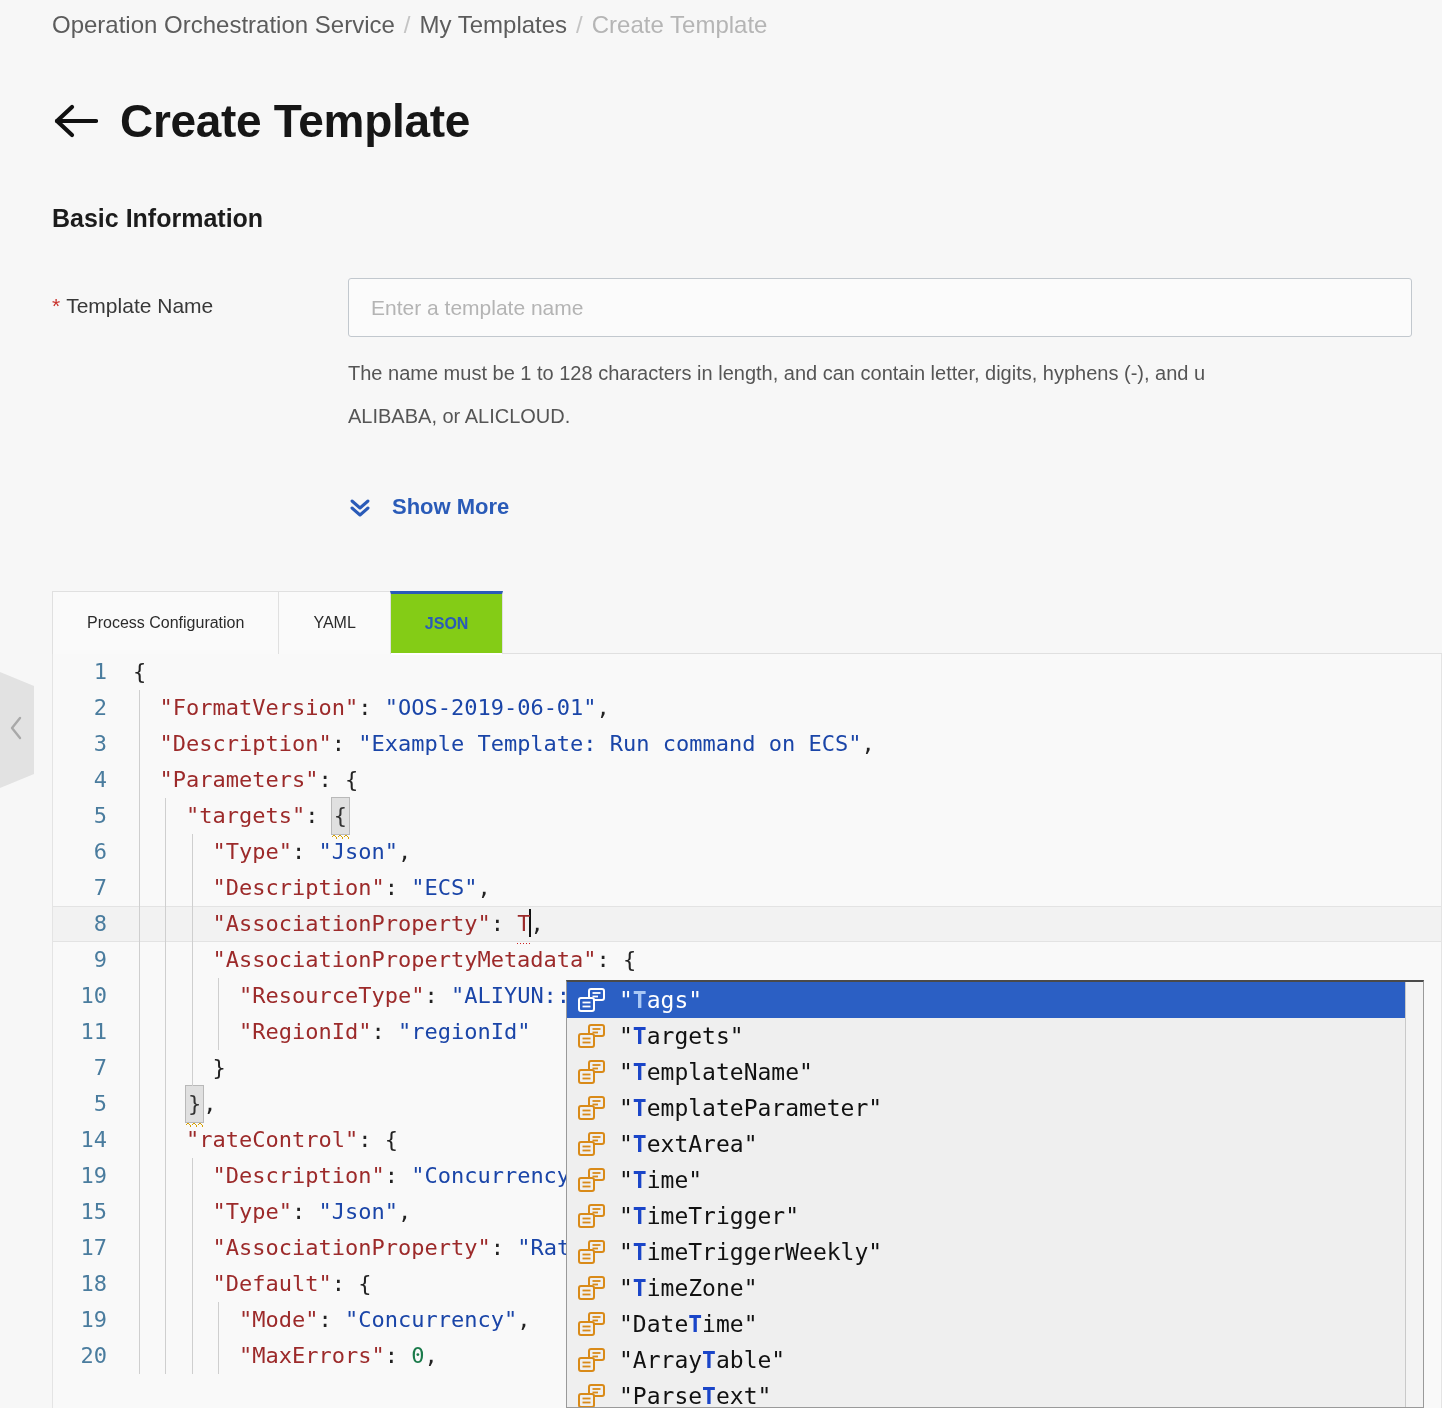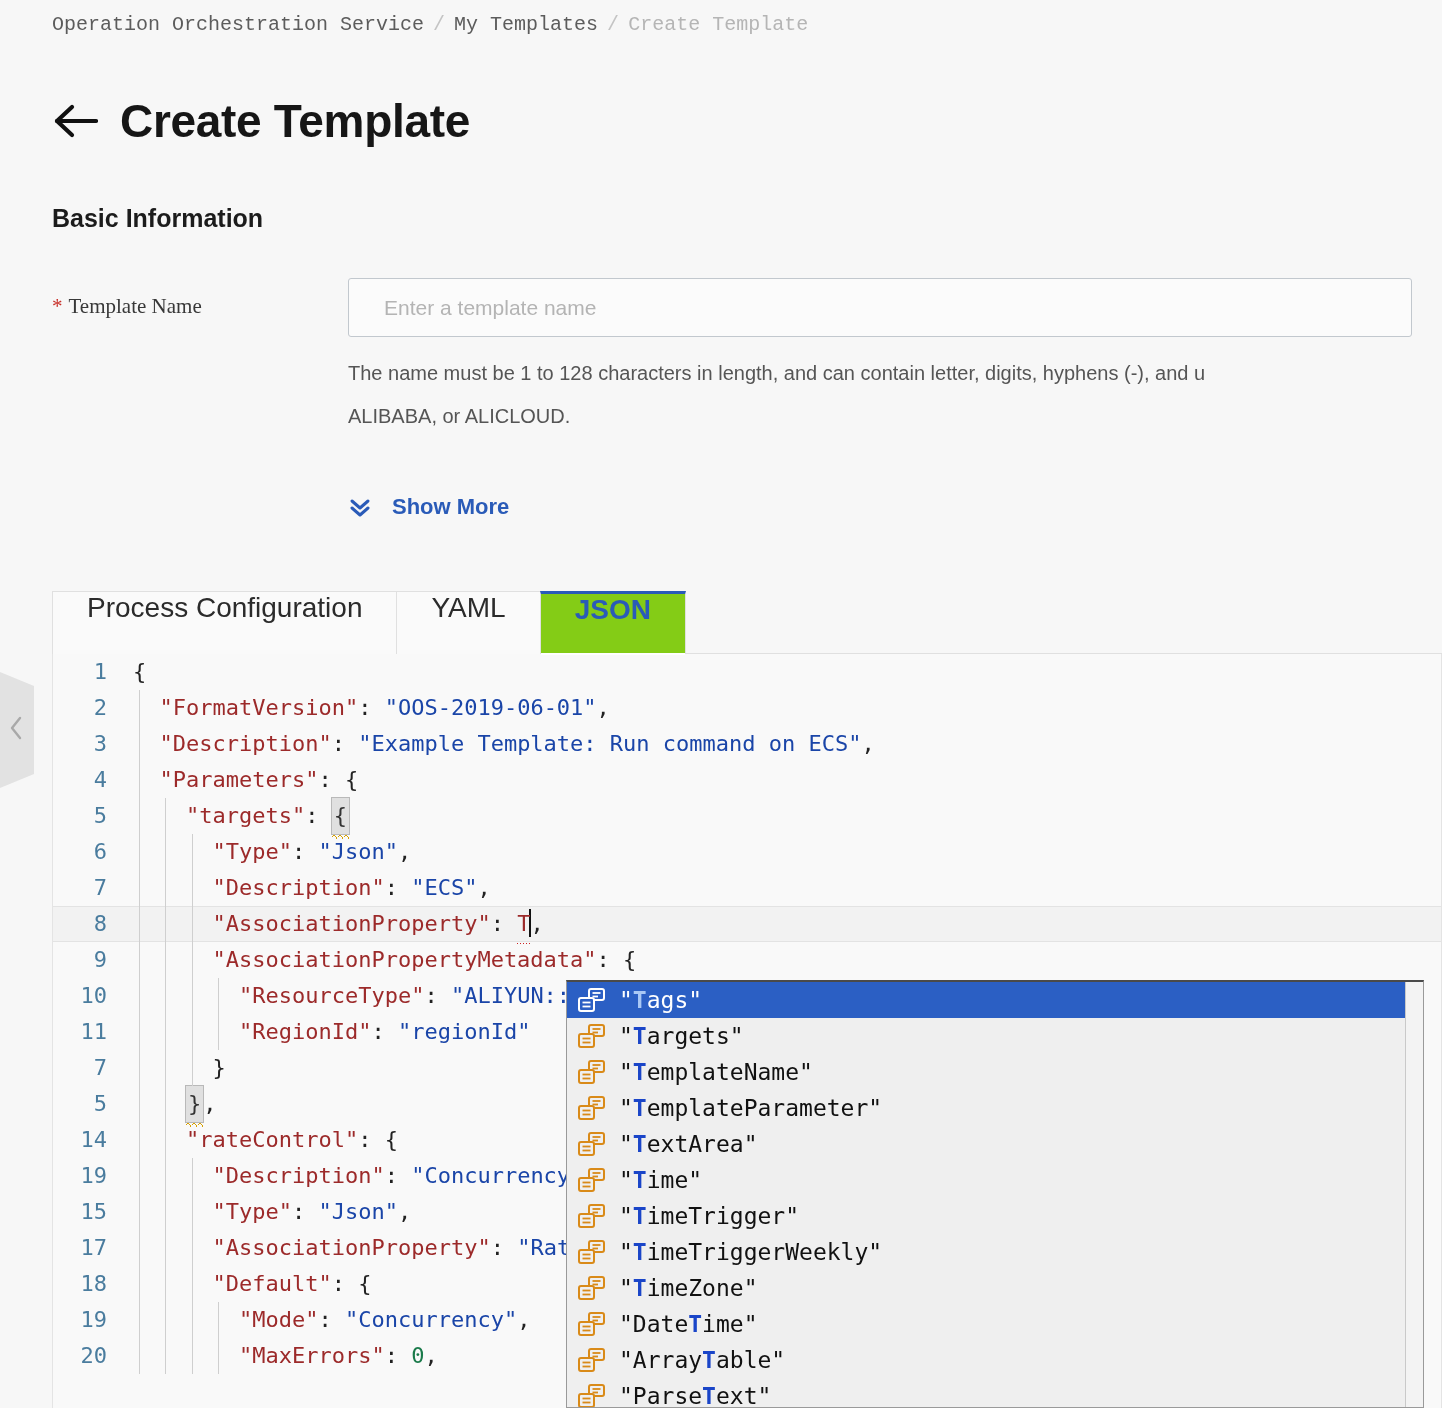--- a/index.html
+++ b/index.html
@@ -12,25 +12,24 @@
     color: #333;
     overflow: hidden;
     position: relative;
   }
 
   
   #breadcrumb {
     position: absolute;
     left: 52px;
     top: 12px;
-    font-size: 20px;
+    font-size: 24px;
     color: #555;
     white-space: nowrap;
     line-height: 26px;
-    font-family: Liberation Mono, monospace;
   }
   #breadcrumb .crumb { color: #5c5c5c; }
   #breadcrumb .crumb.link { cursor: pointer; }
   #breadcrumb .crumb.current { color: #b5b5b5; }
   #breadcrumb .sep { color: #c4c4c4; margin: 0 9px; }
 
   
   #page-head {
     position: absolute;
     left: 52px;
@@ -74,36 +73,35 @@
     top: 278px;
     width: 1390px;
   }
   #tpl-name-label {
     position: absolute;
     left: 0;
     top: 16px;
     font-size: 21px;
     color: #383838;
     white-space: nowrap;
-    font-family: Liberation Serif, serif;
   }
   #tpl-name-label .req { color: #c8302a; margin-right: 6px; }
   #tpl-name-input {
     position: absolute;
     left: 296px;
     top: 0;
     width: 1064px;
     height: 59px;
     border: 1px solid #c2c8ce;
     border-radius: 3px;
     background: #fbfbfb;
     font-family: "Liberation Sans", sans-serif;
     font-size: 21px;
     color: #333;
-    padding: 0 35px;
+    padding: 0 22px;
     outline: none;
   }
   #tpl-name-input::placeholder { color: #b4b4b4; }
   #tpl-help {
     position: absolute;
     left: 296px;
     top: 74px;
     width: 1200px;
     font-size: 20px;
     color: #555;
@@ -141,22 +139,23 @@
   #tabs::after {
     content: "";
     position: absolute;
     left: 0; right: 0; bottom: 0;
     height: 1px;
     background: #e0e0e0;
   }
   .tab {
     height: 63px;
     display: flex;
-    padding: 0 34px;
-    font-size: 28px;
+    align-items: center;
+    padding: 7px 34px;
+    font-size: 16px;
     color: #2b2b2b;
     background: #fafafa;
     border: 1px solid #e0e0e0;
     border-bottom: none;
     margin-right: -1px;
     cursor: pointer;
     position: relative;
     z-index: 1;
   }
   .tab.active {

